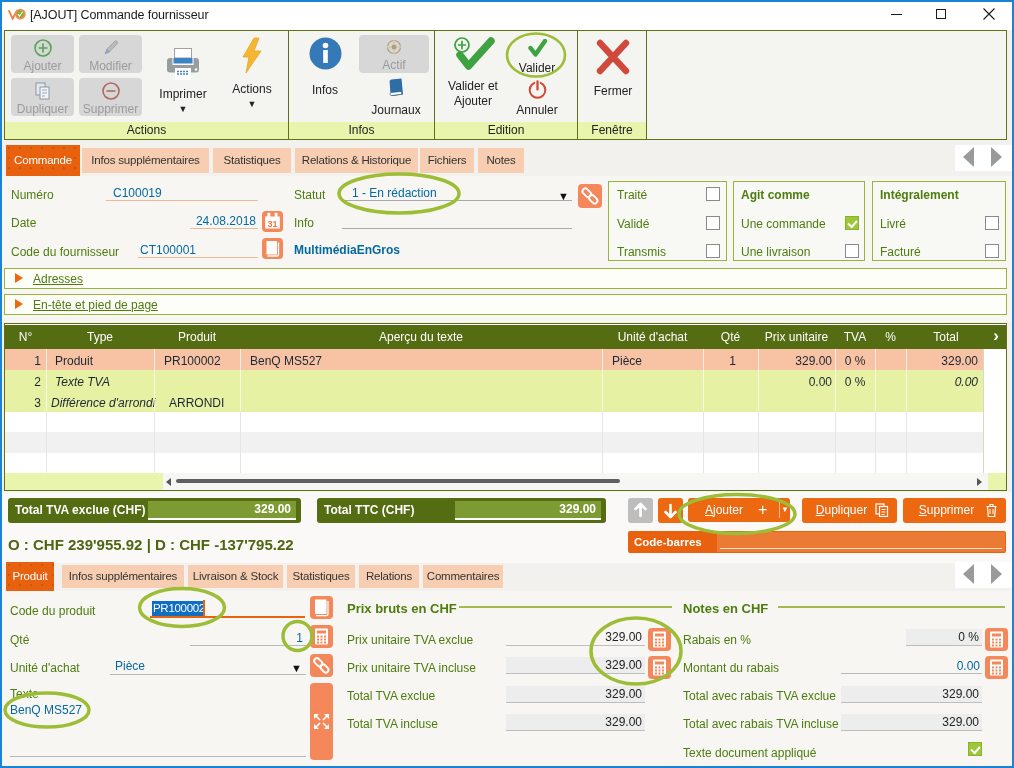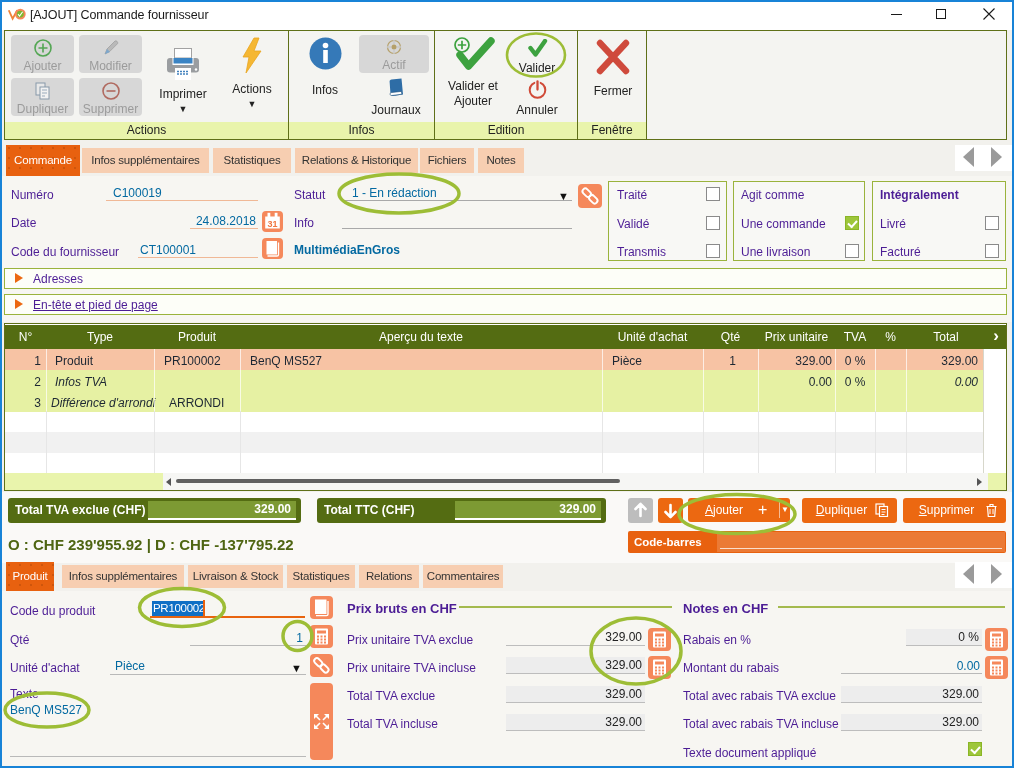--- a/index.html
+++ b/index.html
@@ -14,21 +14,21 @@
 #toolbar{left:4px;top:30px;width:1003px;height:110px;background:#f4f4f1;border:1px solid #5f7018}
 .tbsep{position:absolute;top:0;width:1px;height:108px;background:#5f7018}
 .tbstrip{position:absolute;top:91px;height:17px;background:#e9f4ac;text-align:center;font-size:12px;color:#222;line-height:17px}
 .tbtn-dis{position:absolute;width:63px;height:38px;background:#d7d7d7;border-radius:4px;color:#9b9b9b;font-size:12px;text-align:center}
 .tbtn{position:absolute;text-align:center;font-size:12px;color:#222}
 
 .tabrow{position:absolute;left:0;width:1014px}
 .tab{position:absolute;top:3px;background:#f7ceb1;color:#333;font-size:11.5px;letter-spacing:-0.2px;padding:0;text-align:center;white-space:nowrap;line-height:25px;height:25px}
 .tab.active{top:0;background:#e8610f;color:#fff;height:31px;line-height:31px;background-image:radial-gradient(circle at 3px 3px,rgba(90,30,0,.18) .9px,transparent 1.1px);background-size:11px 10px}
 
-.lbl{position:absolute;font-size:12px;color:#4c1d95}
+.lbl{position:absolute;font-size:12px;color:#4d7c0f}
 .val{position:absolute;font-size:12px;color:#0369a1}
 .fline{position:absolute;border-bottom:1px solid #f0b896;height:0}
 .grayline{position:absolute;border-bottom:1px solid #b9b9b9;height:0}
 .obtn{position:absolute;background:#f5885b;border-radius:4px}
 .gbox{position:absolute;border:1px solid #9ab33c;background:#f8f8f5}
 .cb{position:absolute;width:14px;height:14px;border:1px solid #8a8a8a;background:#fff}
 .cb.checked{background:#9dc63a;border:1px solid #8ab526}
 .cb.checked:after{content:"";position:absolute;left:2px;top:3px;width:7px;height:4px;border-left:2px solid #fff;border-bottom:2px solid #fff;transform:rotate(-48deg)}
 .grayfield{position:absolute;background:#ededed;border-bottom:1px solid #bdbdbd;font-size:12px;text-align:right;color:#222}
 
@@ -207,35 +207,35 @@
 <div class="val" style="left:294px;top:243px;font-weight:bold">MultimédiaEnGros</div>
 
 <div class="gbox" style="left:608px;top:181px;width:119px;height:80px"></div>
 <div class="lbl" style="left:617px;top:188px">Traité</div>
 <div class="cb" style="left:706px;top:187px"></div>
 <div class="lbl" style="left:617px;top:217px">Validé</div>
 <div class="cb" style="left:706px;top:216px"></div>
 <div class="lbl" style="left:617px;top:245px">Transmis</div>
 <div class="cb" style="left:706px;top:244px"></div>
 <div class="gbox" style="left:733px;top:181px;width:132px;height:80px"></div>
-<div class="lbl" style="left:741px;top:188px;font-weight:normal">Agit comme</div>
+<div class="lbl" style="left:741px;top:188px;font-weight:bold">Agit comme</div>
 <div class="lbl" style="left:741px;top:217px">Une commande</div>
 <div class="cb checked" style="left:845px;top:216px"></div>
 <div class="lbl" style="left:741px;top:245px">Une livraison</div>
 <div class="cb" style="left:845px;top:244px"></div>
 <div class="gbox" style="left:872px;top:181px;width:134px;height:80px"></div>
 <div class="lbl" style="left:880px;top:188px;font-weight:bold">Intégralement</div>
 <div class="lbl" style="left:880px;top:217px">Livré</div>
 <div class="cb" style="left:985px;top:216px"></div>
 <div class="lbl" style="left:880px;top:245px">Facturé</div>
 <div class="cb" style="left:985px;top:244px"></div>
 
 <div class="collbar" style="top:268px"></div>
 <div class="abs" style="left:15px;top:273px;width:0;height:0;border-left:8px solid #ec6811;border-top:5px solid transparent;border-bottom:5px solid transparent"></div>
-<div class="lbl" style="left:33px;top:272px;">Adresses</div>
+<div class="lbl" style="left:33px;top:272px;text-decoration:underline">Adresses</div>
 <div class="collbar" style="top:294px"></div>
 <div class="abs" style="left:15px;top:299px;width:0;height:0;border-left:8px solid #ec6811;border-top:5px solid transparent;border-bottom:5px solid transparent"></div>
 <div class="lbl" style="left:33px;top:298px;text-decoration:underline">En-tête et pied de page</div>
 
 <div class="abs" id="grid"></div>
 
 <div class="gh" style="left:5px;top:325px;width:41px">N°</div>
 <div class="gh" style="left:46px;top:325px;width:108px">Type</div>
 <div class="gh" style="left:154px;top:325px;width:86px">Produit</div>
 <div class="gh" style="left:240px;top:325px;width:362px">Aperçu du texte</div>
@@ -253,21 +253,21 @@
   <div class="gcell" style="left:159px;width:74px">PR100002</div>
   <div class="gcell" style="left:245px;width:350px">BenQ MS527</div>
   <div class="gcell" style="left:607px;width:85px">Pièce</div>
   <div class="gcell" style="left:698px;width:33px;text-align:right">1</div>
   <div class="gcell" style="left:753px;width:74px;text-align:right">329.00</div>
   <div class="gcell" style="left:830px;width:40px;text-align:center">0 %</div>
   <div class="gcell" style="left:901px;width:72px;text-align:right">329.00</div>
 </div>
 <div class="grow dots2" style="top:370px;background:#e6f1a3">
   <div class="gcell" style="left:0px;width:36px;text-align:right">2</div>
-  <div class="gcell" style="left:50px;width:120px;font-style:italic">Infos TVA</div>
+  <div class="gcell" style="left:50px;width:120px;font-style:italic">Texte TVA</div>
   <div class="gcell" style="left:753px;width:74px;text-align:right">0.00</div>
   <div class="gcell" style="left:830px;width:40px;text-align:center">0 %</div>
   <div class="gcell" style="left:901px;width:72px;text-align:right;font-style:italic">0.00</div>
 </div>
 <div class="grow dots2" style="top:391px;background:#e6f1a3">
   <div class="gcell" style="left:0px;width:36px;text-align:right">3</div>
   <div class="gcell" style="left:46px;width:130px;font-style:italic">Différence d'arrondi</div>
   <div class="gcell" style="left:164px;width:74px">ARRONDI</div>
 </div>
 <div class="grow" style="top:412px;background:#fff;border-bottom:1px solid #ececec"></div>

